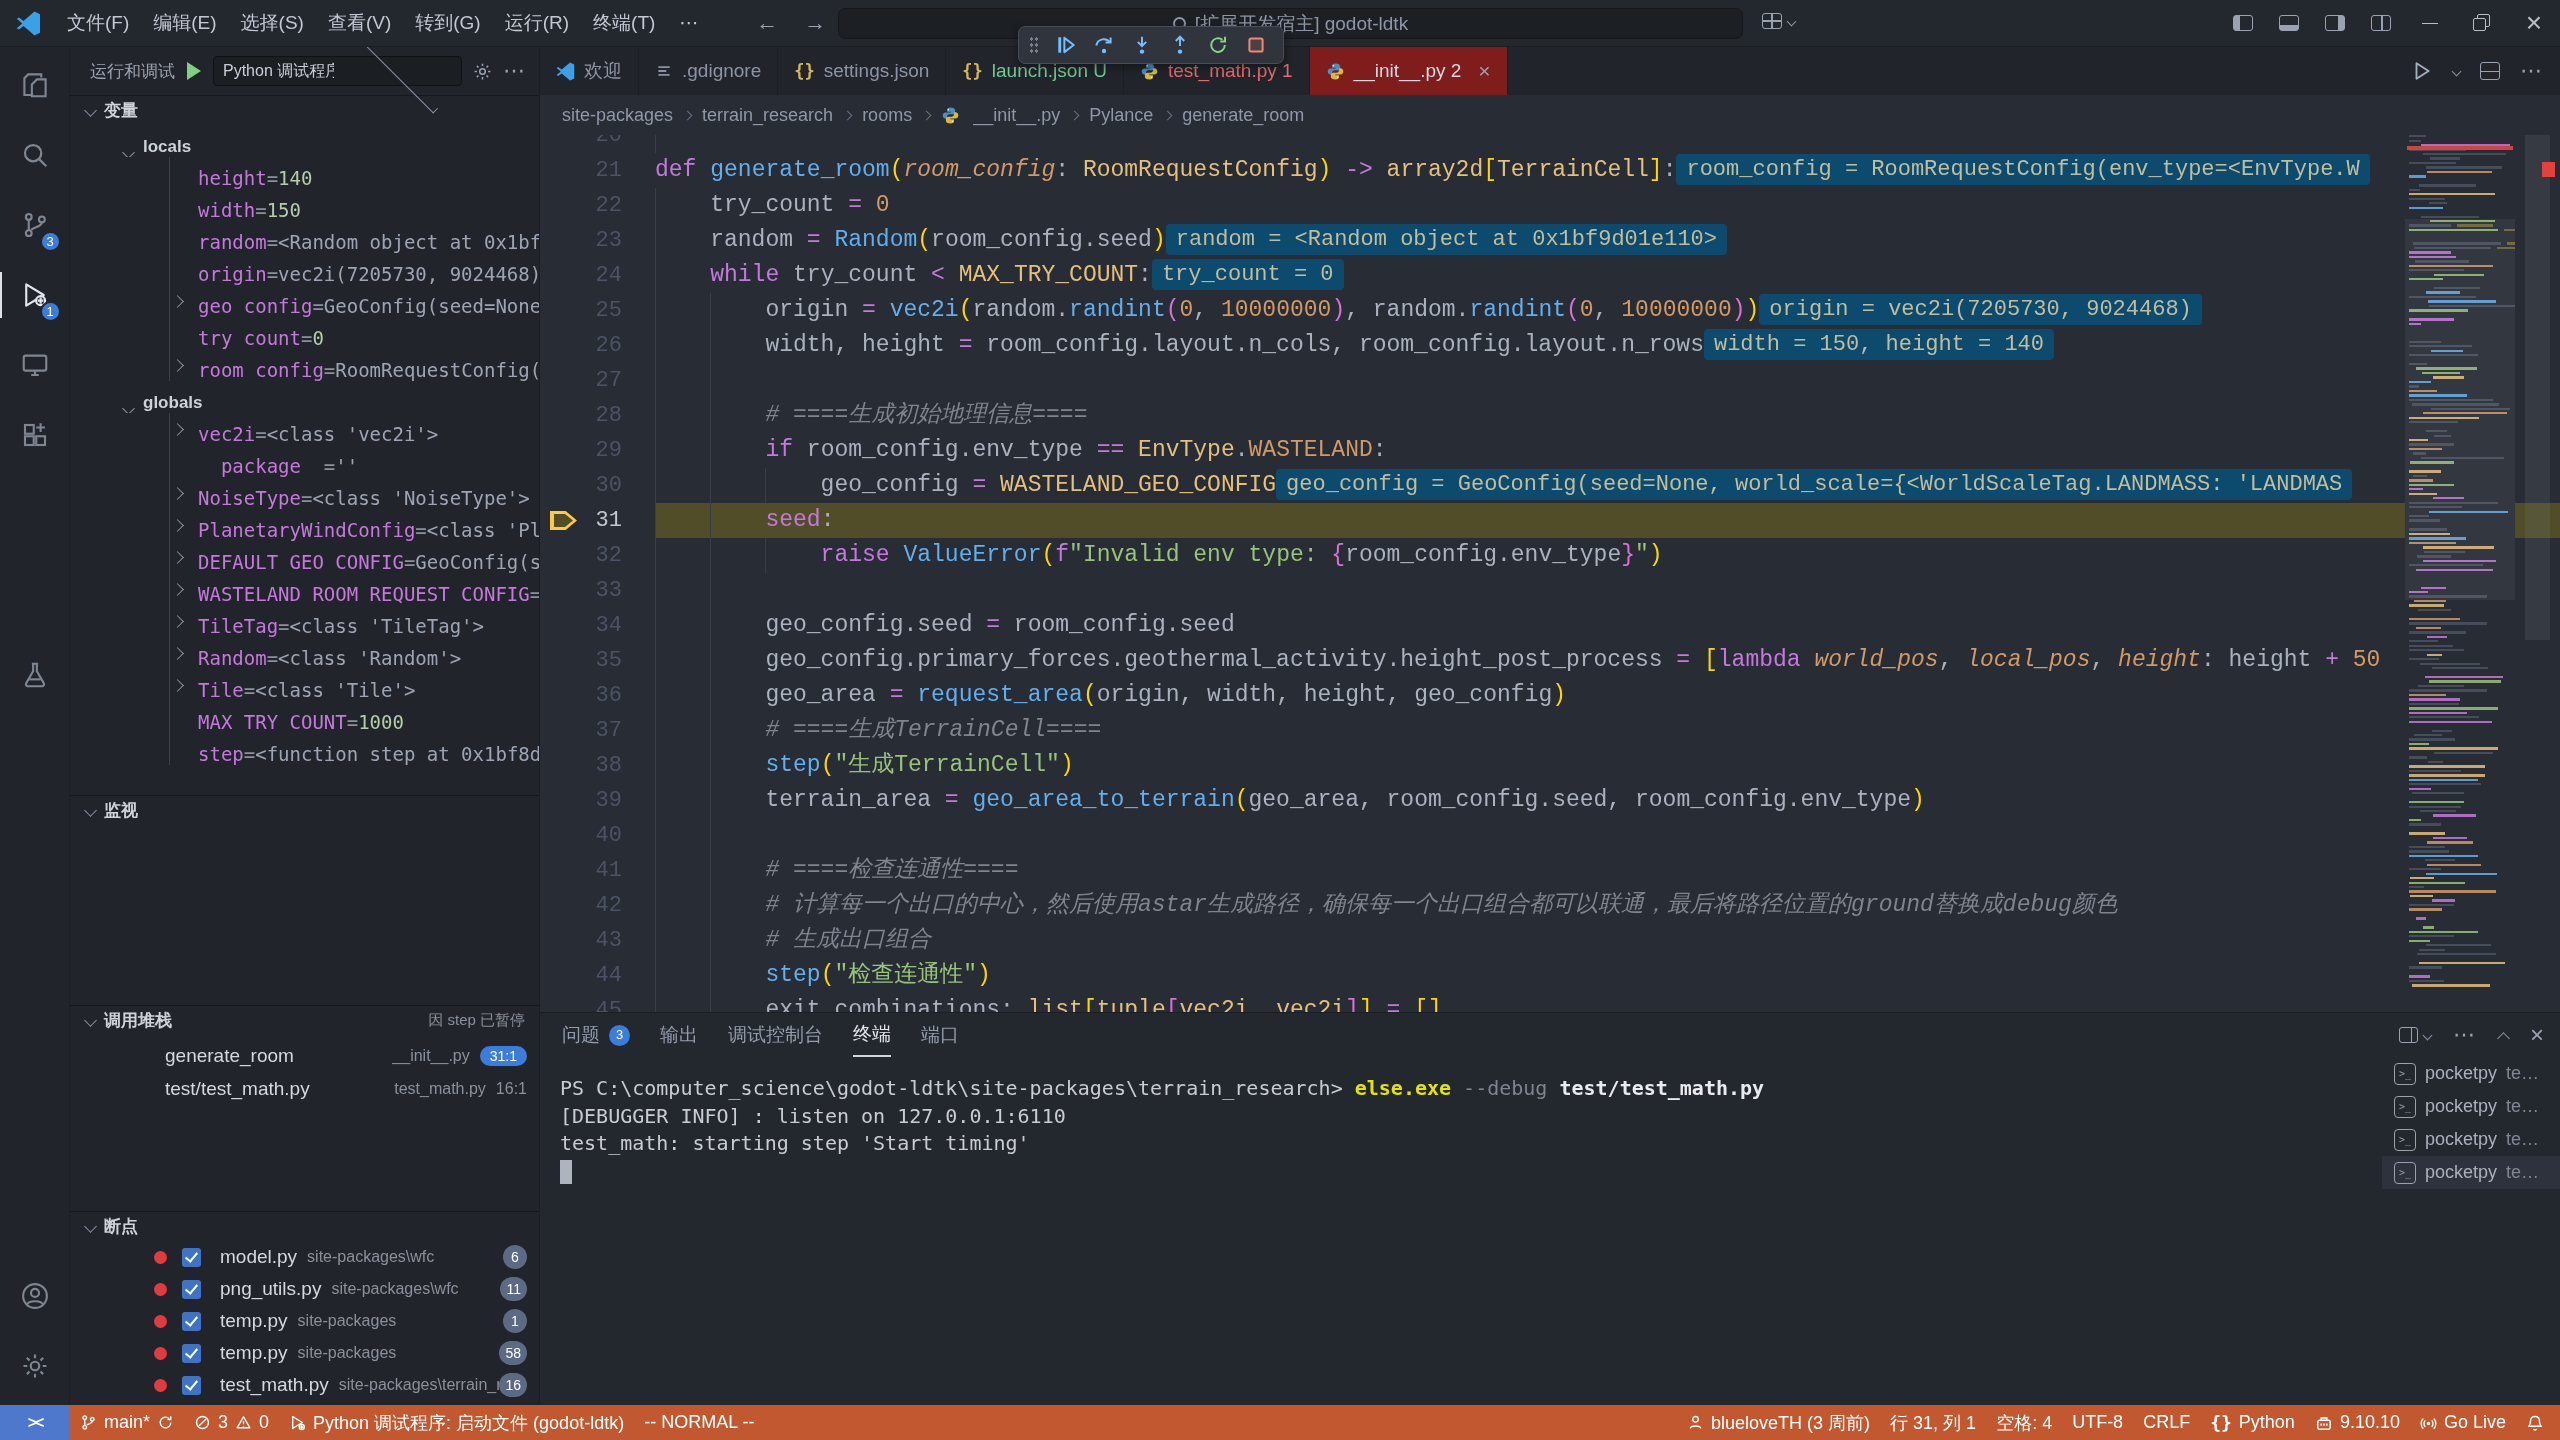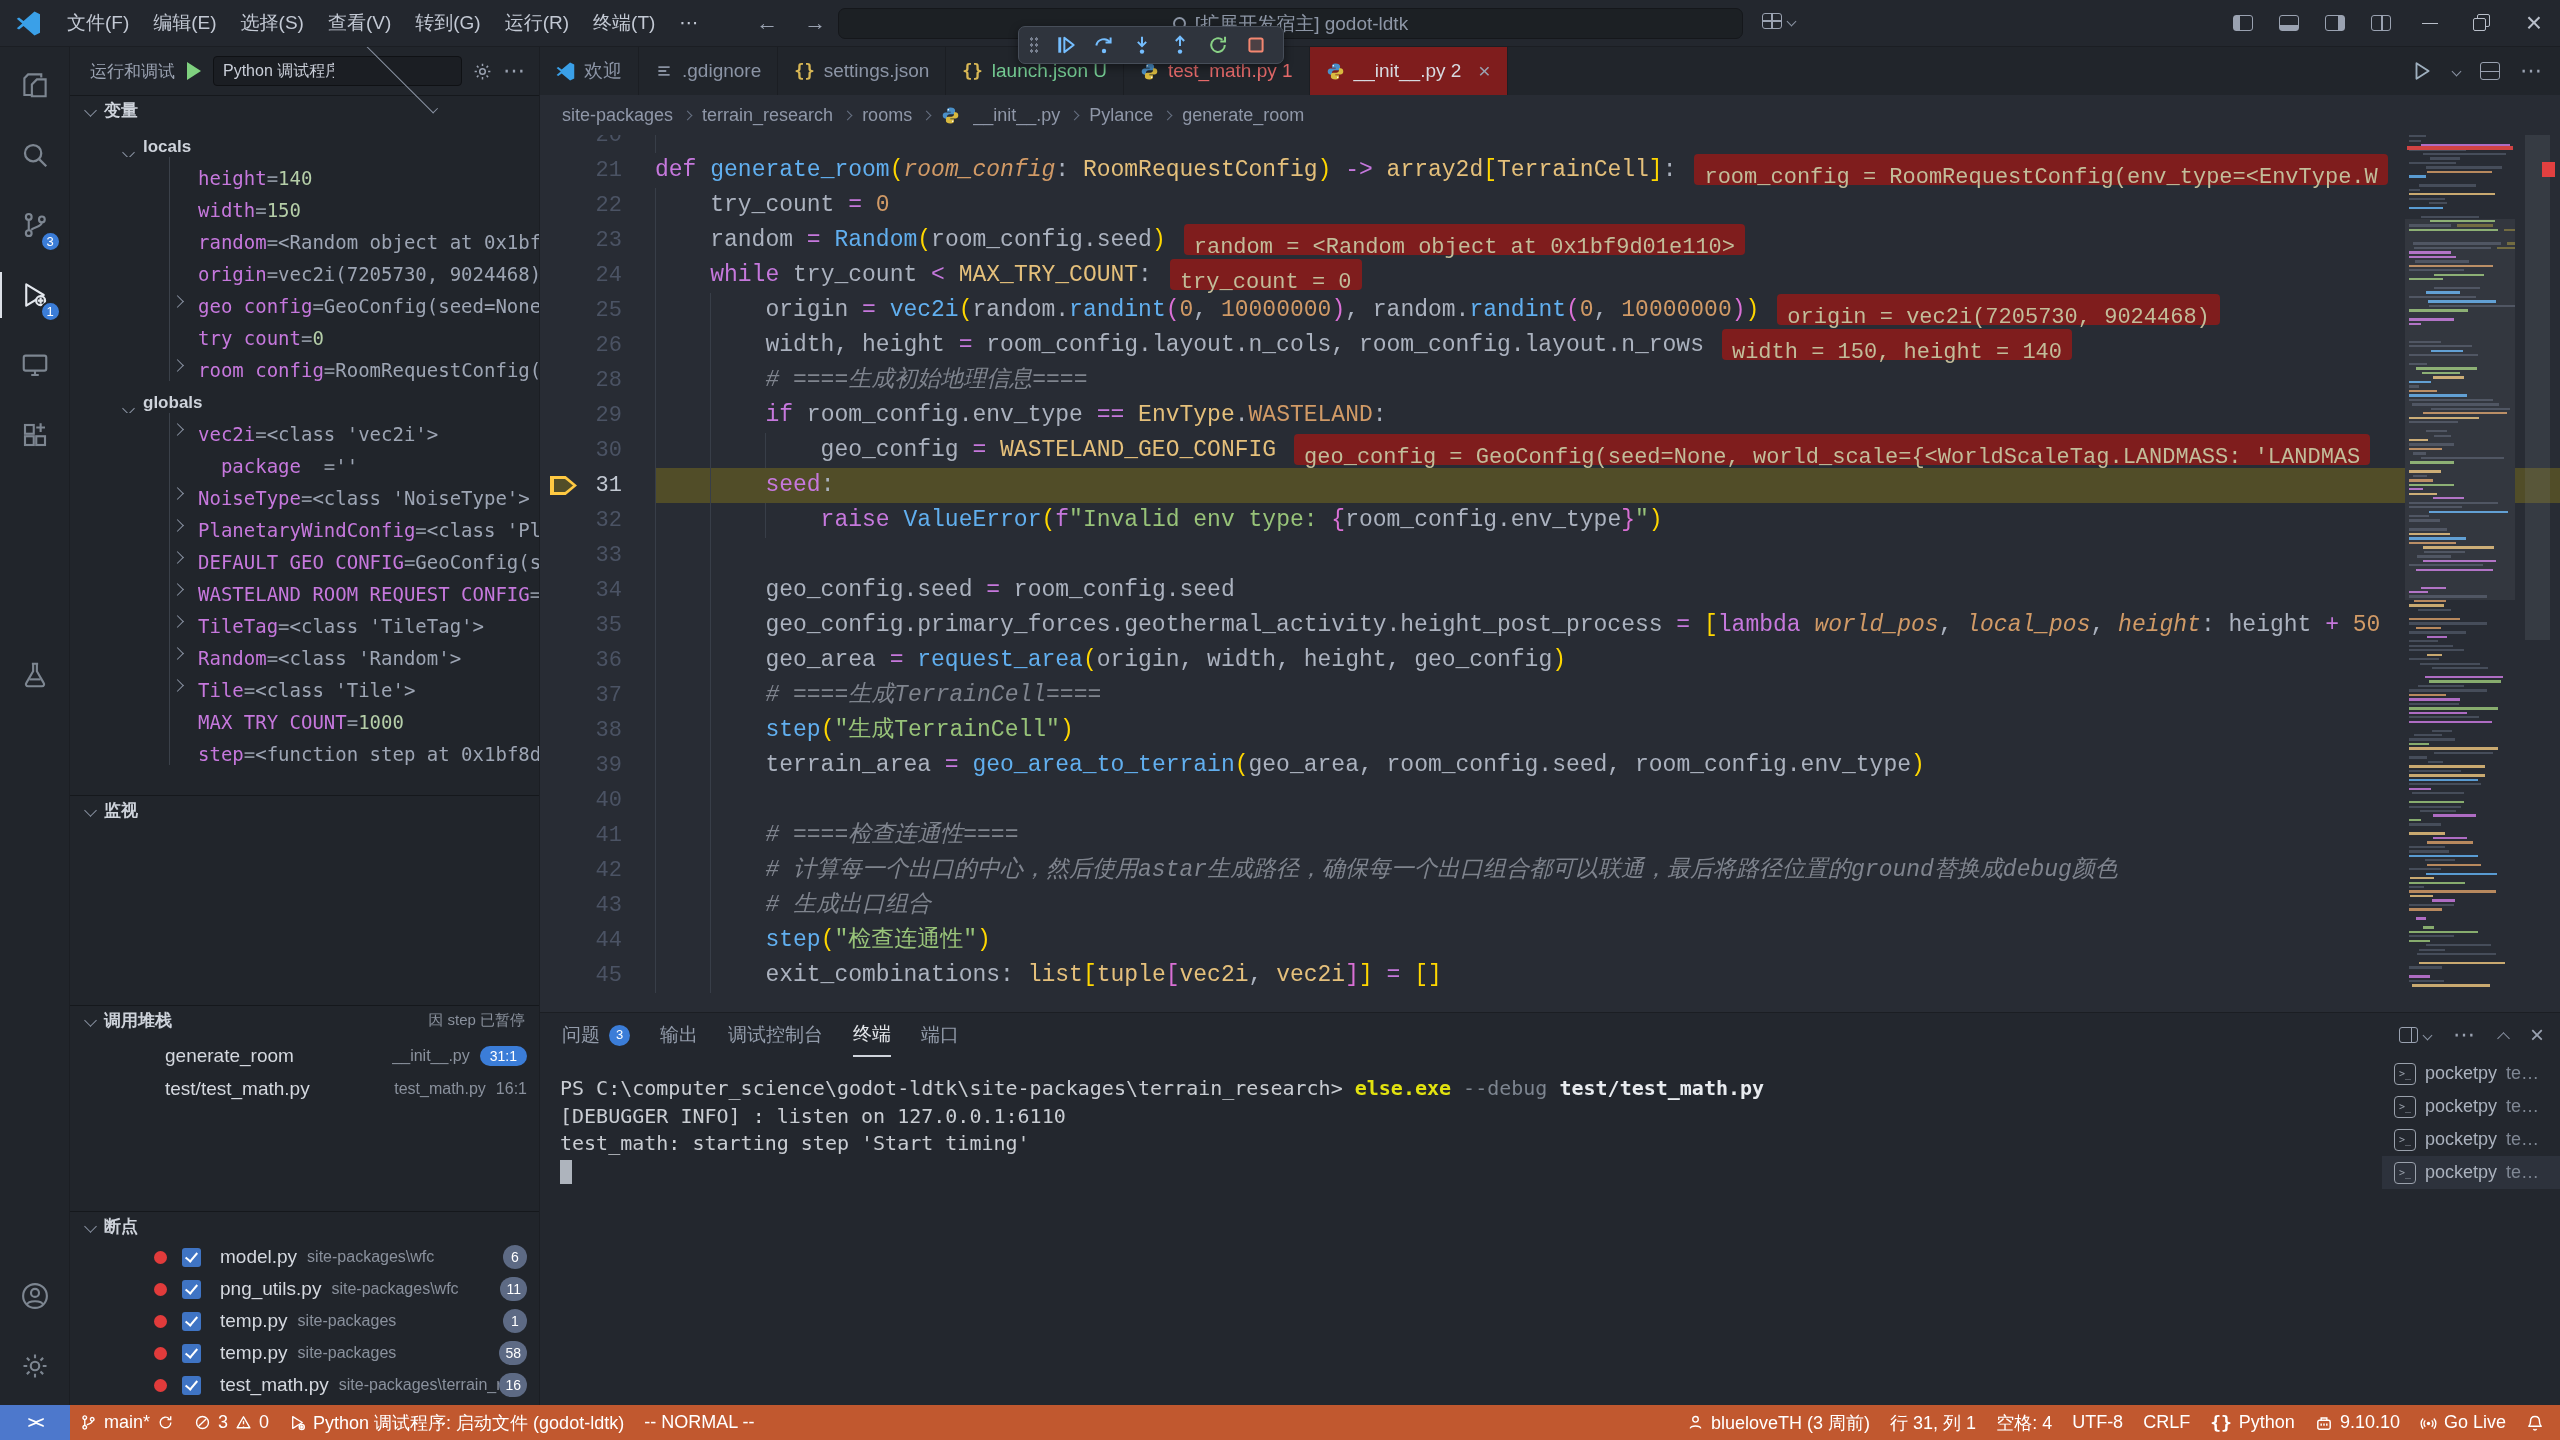--- a/index.html
+++ b/index.html
@@ -87,21 +87,21 @@
 .content{flex:1;overflow:hidden;min-width:0}
 .cl.cur .content{background:#514d28}
 .arr{position:absolute;left:10px;top:8px;width:27px;height:19px}
 .arr i{position:absolute;clip-path:polygon(0 0,58% 0,100% 50%,58% 100%,0 100%)}
 .arr .a1{inset:0;background:#ffc942}
 .arr .a2{inset:3px 4px;background:#514d28}
 .ind{display:inline-block;width:4ch;height:100%;border-left:1px solid #383e48;vertical-align:top}
 .tk-k{color:#c678dd}.tk-f{color:#61afef}.tk-t{color:#e5c07b}.tk-n{color:#d19a66}
 .tk-m{color:#d19a66;font-style:italic}.tk-s{color:#98c379}.tk-c{color:#7f848e;font-style:italic}
 .tk-p{color:#abb2bf}.tk-o{color:#c678dd}.tk-b1{color:#ffd700}.tk-b2{color:#da70d6}
-.chip{display:inline-block;background:#7f1d1d;color:#c2bd9a;border-radius:4px;padding:8px 10px;margin-left:18px;height:31px;line-height:31px;font-size:22px;vertical-align:middle}
+.chip{display:inline-block;background:#0c4a6e;color:#c2bd9a;border-radius:4px;padding:0 10px;height:31px;line-height:31px;font-size:22px;vertical-align:middle}
 #minimap{position:absolute;right:45px;top:0;bottom:0;width:110px;background:#282c34;overflow:hidden}
 #mslider{position:absolute;left:0;right:0;top:84px;height:381px;background:rgba(255,255,255,.055)}
 #mredline{position:absolute;left:2px;right:2px;top:11px;height:4px;background:#d14343}
 #ruler{position:absolute;right:0;top:0;bottom:0;width:45px}
 #rthumb{position:absolute;left:10px;right:10px;top:0;height:505px;background:rgba(120,126,138,.18)}
 #rmark{position:absolute;right:5px;top:27px;width:13px;height:15px;background:#e34040}
 
 #panel{height:393px;flex:none;border-top:1px solid #1b1e23;background:#23272e;position:relative}
 #p-head{height:44px;display:flex;align-items:center;padding-left:22px;gap:30px;font-size:19px;color:#939cab}
 .ptab{display:flex;align-items:center;gap:9px;height:44px;line-height:44px}
@@ -584,20 +584,21 @@
 
       <div id="editor">
         <div id="code">
             <div class="cl"><div class="gut">20</div><div class="content"><span class="ind"></span></div></div>
             <div class="cl"><div class="gut">21</div><div class="content"><span class="tk-k">def </span><span class="tk-f">generate_room</span><span class="tk-b1">(</span><span class="tk-m">room_config</span><span class="tk-p">: </span><span class="tk-t">RoomRequestConfig</span><span class="tk-b1">)</span><span class="tk-o"> -&gt; </span><span class="tk-t">array2d</span><span class="tk-b1">[</span><span class="tk-t">TerrainCell</span><span class="tk-b1">]</span><span class="tk-p">:</span><span class="chip">room_config = RoomRequestConfig(env_type=&lt;EnvType.W</span></div></div>
             <div class="cl"><div class="gut">22</div><div class="content"><span class="ind"></span><span class="tk-p">try_count </span><span class="tk-o">= </span><span class="tk-n">0</span></div></div>
             <div class="cl"><div class="gut">23</div><div class="content"><span class="ind"></span><span class="tk-p">random </span><span class="tk-o">= </span><span class="tk-f">Random</span><span class="tk-b1">(</span><span class="tk-p">room_config.seed</span><span class="tk-b1">)</span><span class="chip">random = &lt;Random object at 0x1bf9d01e110&gt;</span></div></div>
             <div class="cl"><div class="gut">24</div><div class="content"><span class="ind"></span><span class="tk-k">while </span><span class="tk-p">try_count </span><span class="tk-o">&lt; </span><span class="tk-t">MAX_TRY_COUNT</span><span class="tk-p">:</span><span class="chip">try_count = 0</span></div></div>
             <div class="cl"><div class="gut">25</div><div class="content"><span class="ind"></span><span class="ind"></span><span class="tk-p">origin </span><span class="tk-o">= </span><span class="tk-f">vec2i</span><span class="tk-b1">(</span><span class="tk-p">random.</span><span class="tk-f">randint</span><span class="tk-b2">(</span><span class="tk-n">0</span><span class="tk-p">, </span><span class="tk-n">10000000</span><span class="tk-b2">)</span><span class="tk-p">, </span><span class="tk-p">random.</span><span class="tk-f">randint</span><span class="tk-b2">(</span><span class="tk-n">0</span><span class="tk-p">, </span><span class="tk-n">10000000</span><span class="tk-b2">)</span><span class="tk-b1">)</span><span class="chip">origin = vec2i(7205730, 9024468)</span></div></div>
             <div class="cl"><div class="gut">26</div><div class="content"><span class="ind"></span><span class="ind"></span><span class="tk-p">width, height </span><span class="tk-o">= </span><span class="tk-p">room_config.layout.n_cols, room_config.layout.n_rows</span><span class="chip">width = 150, height = 140</span></div></div>
+            <div class="cl"><div class="gut">27</div><div class="content"><span class="ind"></span><span class="ind"></span></div></div>
             <div class="cl"><div class="gut">28</div><div class="content"><span class="ind"></span><span class="ind"></span><span class="tk-c"># ====生成初始地理信息====</span></div></div>
             <div class="cl"><div class="gut">29</div><div class="content"><span class="ind"></span><span class="ind"></span><span class="tk-k">if </span><span class="tk-p">room_config.env_type </span><span class="tk-o">== </span><span class="tk-t">EnvType</span><span class="tk-p">.</span><span class="tk-n">WASTELAND</span><span class="tk-p">:</span></div></div>
             <div class="cl"><div class="gut">30</div><div class="content"><span class="ind"></span><span class="ind"></span><span class="ind"></span><span class="tk-p">geo_config </span><span class="tk-o">= </span><span class="tk-t">WASTELAND_GEO_CONFIG</span><span class="chip">geo_config = GeoConfig(seed=None, world_scale={&lt;WorldScaleTag.LANDMASS: 'LANDMAS</span></div></div>
             <div class="cl cur"><div class="gut">31<span class="arr"><i class="a1"></i><i class="a2"></i></span></div><div class="content"><span class="ind"></span><span class="ind"></span><span class="tk-k">seed</span><span class="tk-p">:</span></div></div>
             <div class="cl"><div class="gut">32</div><div class="content"><span class="ind"></span><span class="ind"></span><span class="ind"></span><span class="tk-k">raise </span><span class="tk-f">ValueError</span><span class="tk-b1">(</span><span class="tk-k">f</span><span class="tk-s">"Invalid env type: </span><span class="tk-b2">{</span><span class="tk-p">room_config.env_type</span><span class="tk-b2">}</span><span class="tk-s">"</span><span class="tk-b1">)</span></div></div>
             <div class="cl"><div class="gut">33</div><div class="content"><span class="ind"></span><span class="ind"></span></div></div>
             <div class="cl"><div class="gut">34</div><div class="content"><span class="ind"></span><span class="ind"></span><span class="tk-p">geo_config.seed </span><span class="tk-o">= </span><span class="tk-p">room_config.seed</span></div></div>
             <div class="cl"><div class="gut">35</div><div class="content"><span class="ind"></span><span class="ind"></span><span class="tk-p">geo_config.primary_forces.geothermal_activity.height_post_process </span><span class="tk-o">= </span><span class="tk-b1">[</span><span class="tk-k">lambda </span><span class="tk-m">world_pos</span><span class="tk-p">, </span><span class="tk-m">local_pos</span><span class="tk-p">, </span><span class="tk-m">height</span><span class="tk-p">: </span><span class="tk-p">height </span><span class="tk-o">+ </span><span class="tk-n">50</span></div></div>
             <div class="cl"><div class="gut">36</div><div class="content"><span class="ind"></span><span class="ind"></span><span class="tk-p">geo_area </span><span class="tk-o">= </span><span class="tk-f">request_area</span><span class="tk-b1">(</span><span class="tk-p">origin, width, height, geo_config</span><span class="tk-b1">)</span></div></div>
             <div class="cl"><div class="gut">37</div><div class="content"><span class="ind"></span><span class="ind"></span><span class="tk-c"># ====生成TerrainCell====</span></div></div>

